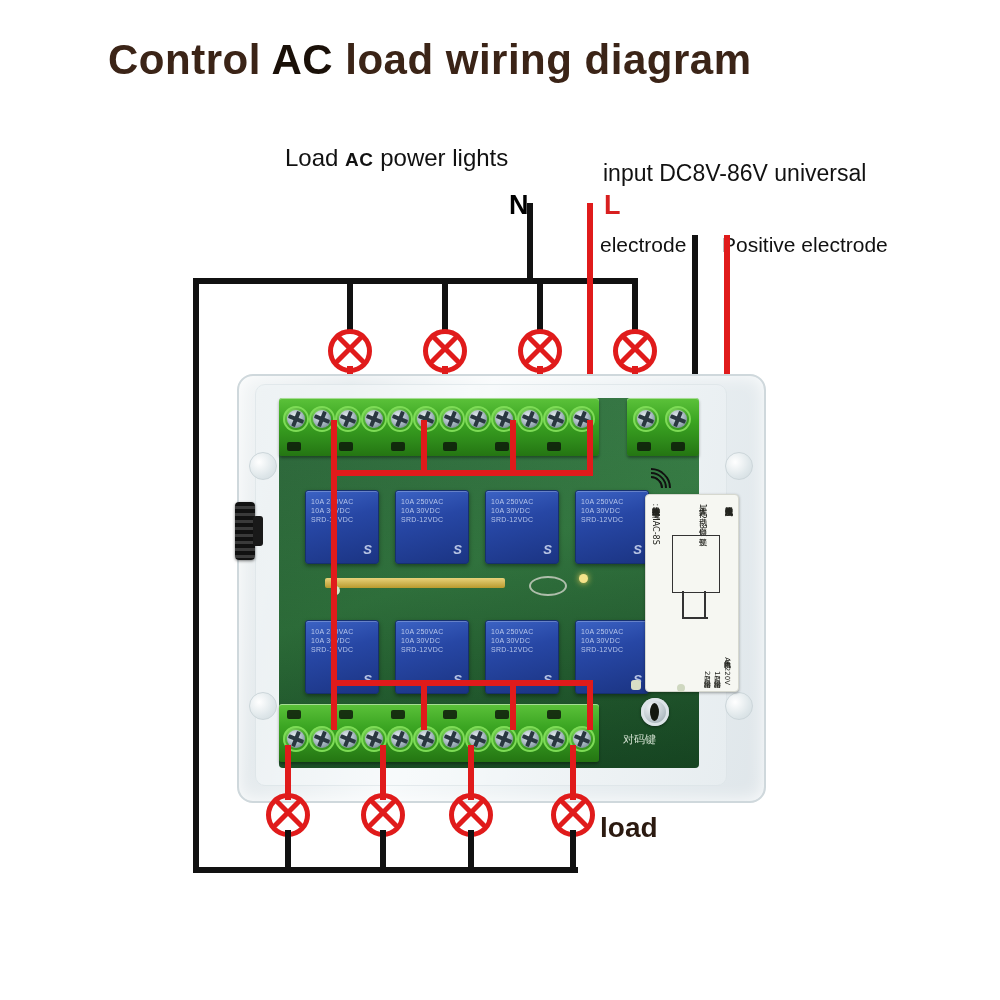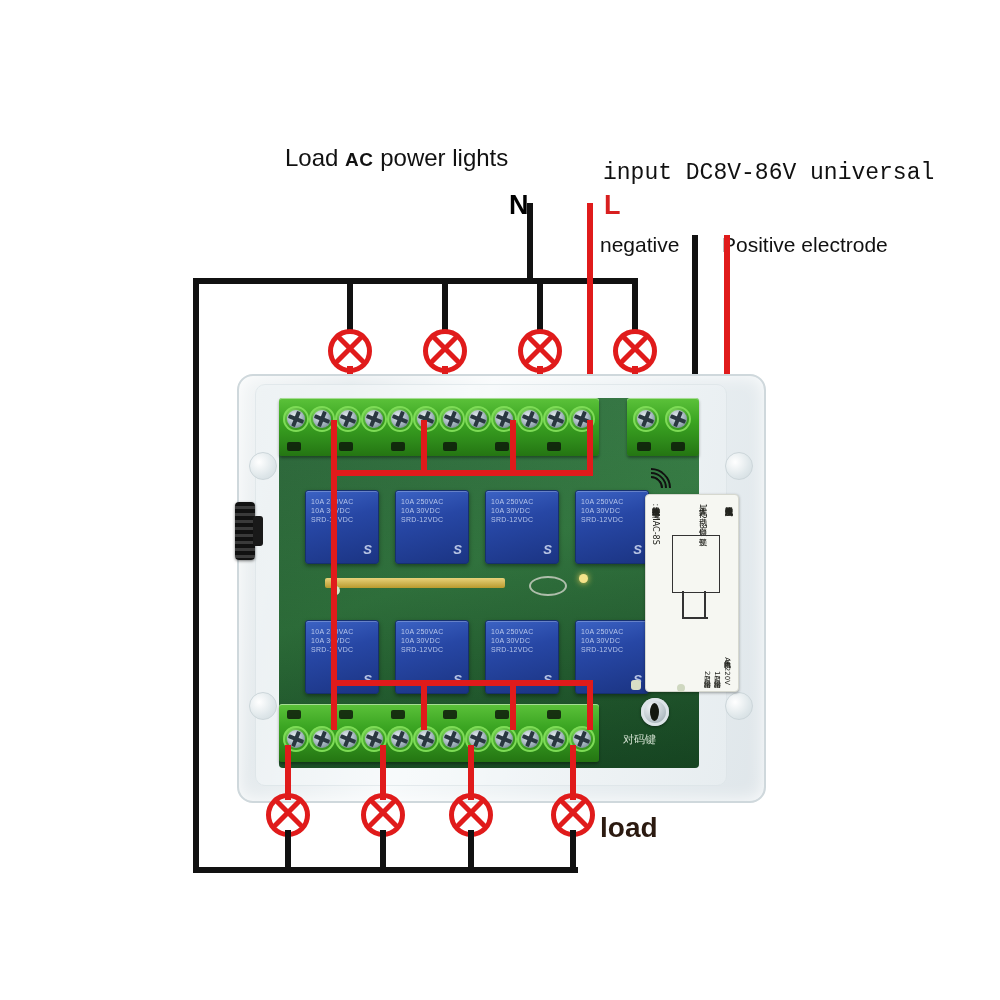--- a/index.html
+++ b/index.html
@@ -10,21 +10,21 @@
   .title{
     position:absolute;left:108px;top:36px;
     font-size:42px;font-weight:bold;color:#3b2417;
     letter-spacing:0.5px;white-space:nowrap;
   }
   .title .ac{color:#1a1008;font-weight:bold;}
 
   .lbl{position:absolute;color:#111;white-space:nowrap;font-size:23px;}
   .lbl-load-ac{left:285px;top:144px;font-size:24px;}
   .lbl-load-ac .ac{font-size:19px;font-weight:bold;letter-spacing:0.5px;}
-  .lbl-input-dc{left:603px;top:160px;font-size:23px;font-family:Liberation Mono, monospace;}
+  .lbl-input-dc{left:603px;top:160px;font-size:23px;}
   .lbl-negative{left:600px;top:233px;font-size:21px;}
   .lbl-positive{left:722px;top:233px;font-size:21px;}
 
   .lbl-N{position:absolute;left:509px;top:190px;font-size:27px;font-weight:bold;color:#000;}
   .lbl-L{position:absolute;left:604px;top:190px;font-size:27px;font-weight:bold;color:#d81f1f;}
 
   .lbl-load-bottom{position:absolute;left:600px;top:812px;font-size:28px;font-weight:bold;color:#2b1a10;}
   .lbl-such-as{position:absolute;left:598px;top:846px;font-size:24px;color:#111;}
 
   
@@ -138,29 +138,32 @@
   .wifi-arc{position:absolute;border:2px solid #111;border-radius:50%;border-color:#111 transparent transparent transparent;}
   .goldbar{position:absolute;height:10px;border-radius:2px;background:linear-gradient(180deg,#e8d27a,#b99a2e);}
   .coil{position:absolute;width:34px;height:16px;border:2px solid #cfd3c8;border-radius:50%;opacity:.8;}
   .led{position:absolute;width:9px;height:9px;border-radius:50%;}
 </style>
 </head>
 <body>
 
 <div id="stage">
 
+  <div class="title">
+    <span>Control </span><span class="ac">AC</span><span> load wiring diagram</span>
+  </div>
 
   <div class="lbl lbl-load-ac">
     <span>Load </span><span class="ac">AC</span><span> power lights</span>
   </div>
 
   <div class="lbl lbl-input-dc">input DC8V-86V universal</div>
   <div class="lbl-N">N</div>
   <div class="lbl-L">L</div>
-  <div class="lbl lbl-negative">negative</div>
+  <div class="lbl lbl-negative">electrode</div>
   <div class="lbl lbl-positive">Positive electrode</div>
   <div class="lbl-load-bottom">load</div>
 
   <div class="w" style="left:193px;top:278px;width:440px;height:6px;"></div>
 
   <div class="w" style="left:193px;top:278px;width:6px;height:595px;"></div>
 
   <div class="w" style="left:193px;top:867px;width:385px;height:6px;"></div>
 
   <div class="w" style="left:347px;top:278px;width:6px;height:55px;"></div>

